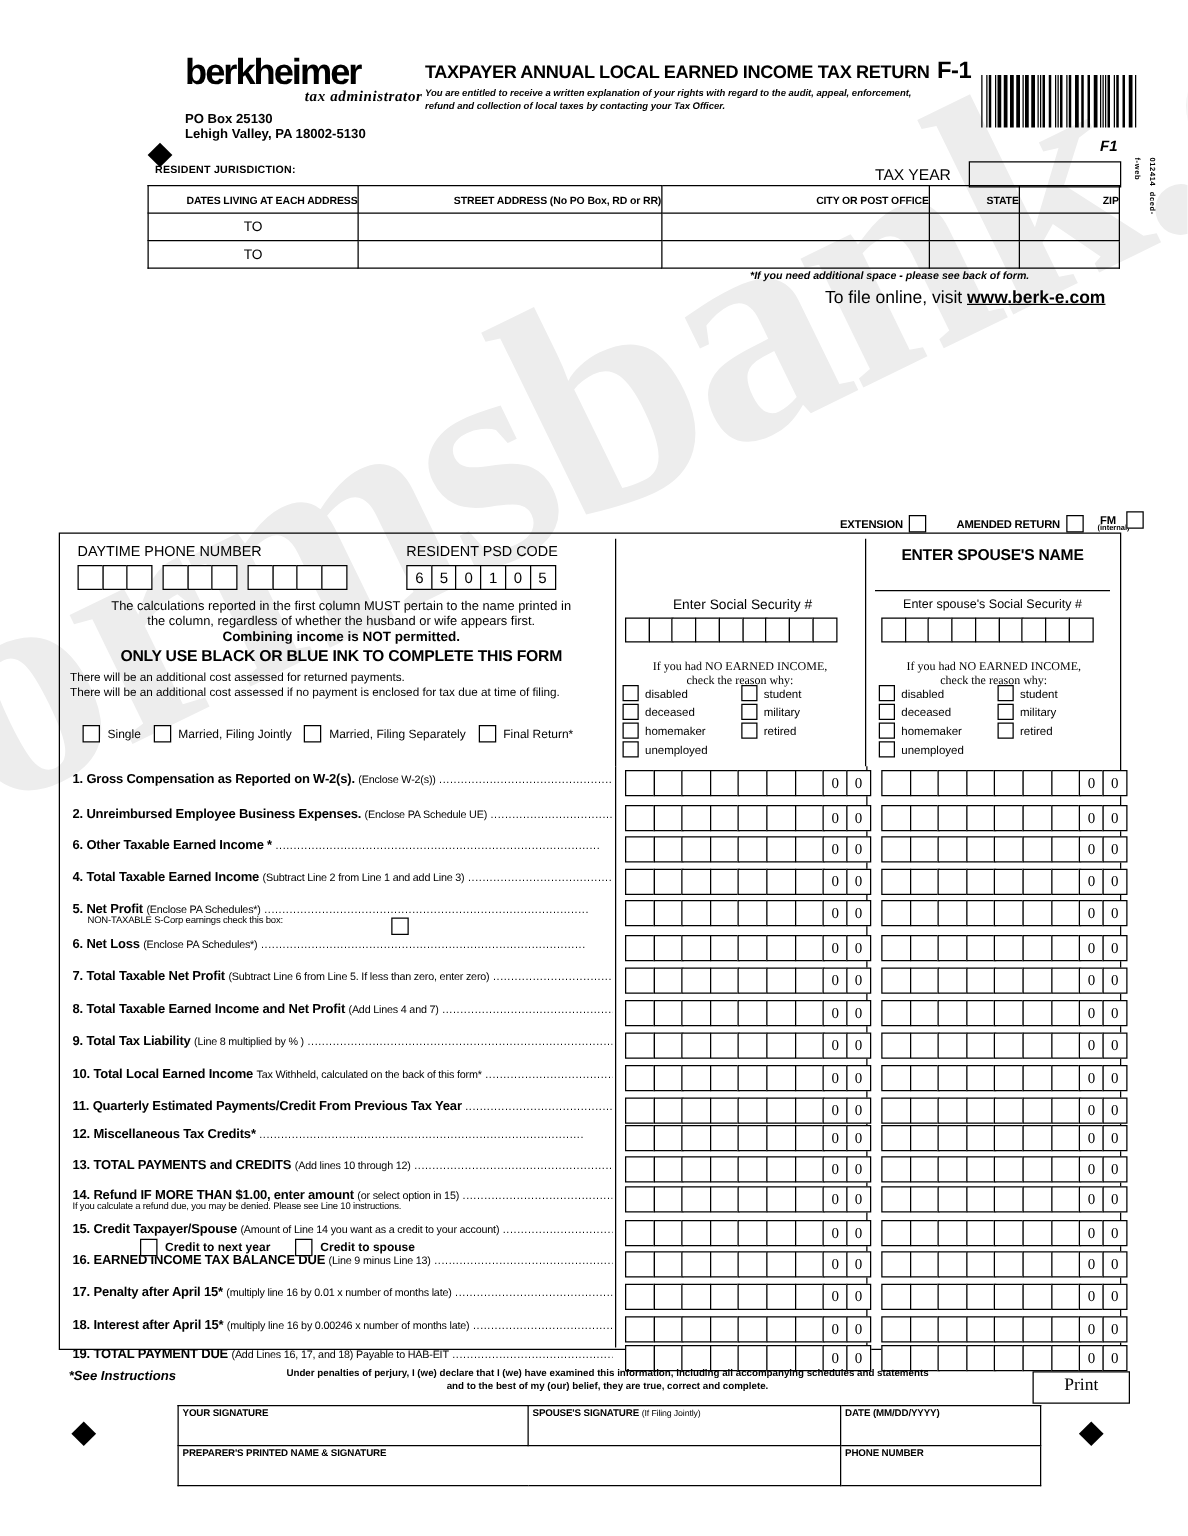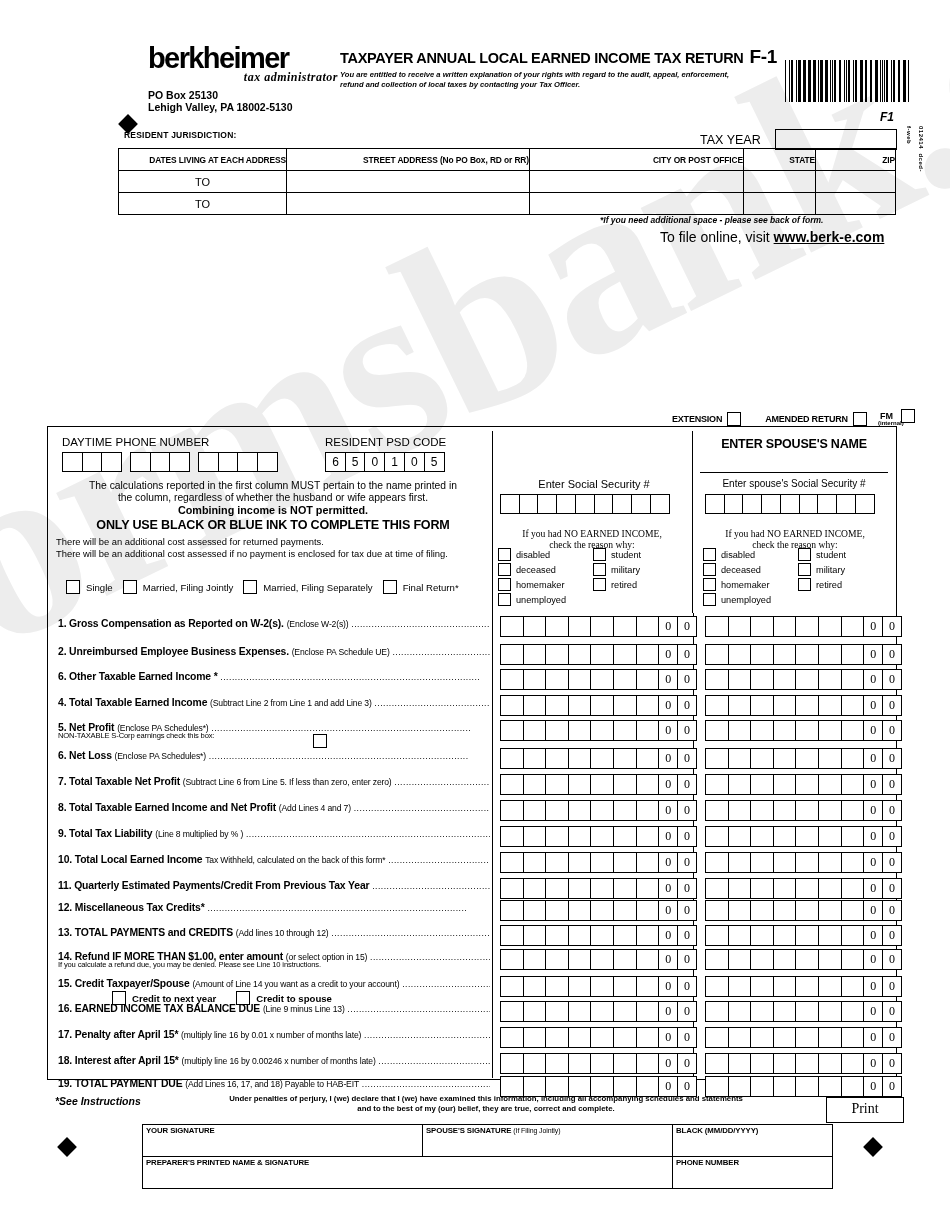--- a/index.html
+++ b/index.html
@@ -423,21 +423,21 @@
         <div style="white-space:nowrap;overflow:hidden;width:432px"><span class="b">2. Unreimbursed Employee Business Expenses.</span> <span class="sm">(Enclose PA Schedule UE)</span> <span class="sm dots">..........................................................................................</span></div>
       </div>
       <div class="lineitem" style="top: 671px;">
         <div style="white-space:nowrap;overflow:hidden;width:432px"><span class="b">6. Other Taxable Earned Income *</span> <span class="sm dots">..........................................................................................</span></div>
       </div>
       <div class="lineitem" style="top: 697px;">
         <div style="white-space:nowrap;overflow:hidden;width:432px"><span class="b">4. Total Taxable Earned Income</span> <span class="sm">(Subtract Line 2 from Line 1 and add Line 3)</span> <span class="sm dots">..........................................................................................</span></div>
       </div>
       <div class="lineitem" style="top: 722px;">
         <div style="white-space:nowrap;overflow:hidden;width:432px"><span class="b">5. Net Profit</span> <span class="sm">(Enclose PA Schedules*)</span> <span class="sm dots">..........................................................................................</span></div>
-        <div class="xs" style="margin-top: -2px;">NON-TAXABLE S-Corp earnings check this box:</div>
+        <div class="xs" style="margin-top: -2px; margin-left: 12px;">NON-TAXABLE S-Corp earnings check this box:</div>
       </div>
       <div class="lineitem" style="top: 750px;">
         <div style="white-space:nowrap;overflow:hidden;width:432px"><span class="b">6. Net Loss</span> <span class="sm">(Enclose PA Schedules*)</span> <span class="sm dots">..........................................................................................</span></div>
       </div>
       <div class="lineitem" style="top: 776px;">
         <div style="white-space:nowrap;overflow:hidden;width:432px"><span class="b">7. Total Taxable Net Profit</span> <span class="sm">(Subtract Line 6 from Line 5.  If less than zero, enter zero)</span> <span class="sm dots">..........................................................................................</span></div>
       </div>
       <div class="lineitem" style="top: 802px;">
         <div style="white-space:nowrap;overflow:hidden;width:432px"><span class="b">8. Total Taxable Earned Income and Net Profit</span> <span class="sm">(Add Lines 4 and 7)</span> <span class="sm dots">..........................................................................................</span></div>
       </div>
@@ -914,21 +914,21 @@
   <table id="sigtbl">
     <colgroup>
         <col style="width:280px">
         <col style="width:250px">
         <col style="width:160px">
       </colgroup>
     <tbody>
         <tr>
       <td>YOUR SIGNATURE</td>
       <td><span>SPOUSE'S SIGNATURE</span> <span class="nm">(If Filing Jointly)</span></td>
-      <td>BLACK (MM/DD/YYYY)</td>
+      <td>DATE (MM/DD/YYYY)</td>
     </tr>
     <tr>
       <td colspan="2">PREPARER'S PRINTED NAME &amp; SIGNATURE</td>
       <td>PHONE NUMBER</td>
     </tr>
   </tbody>
     </table>
 
 </div>
 

